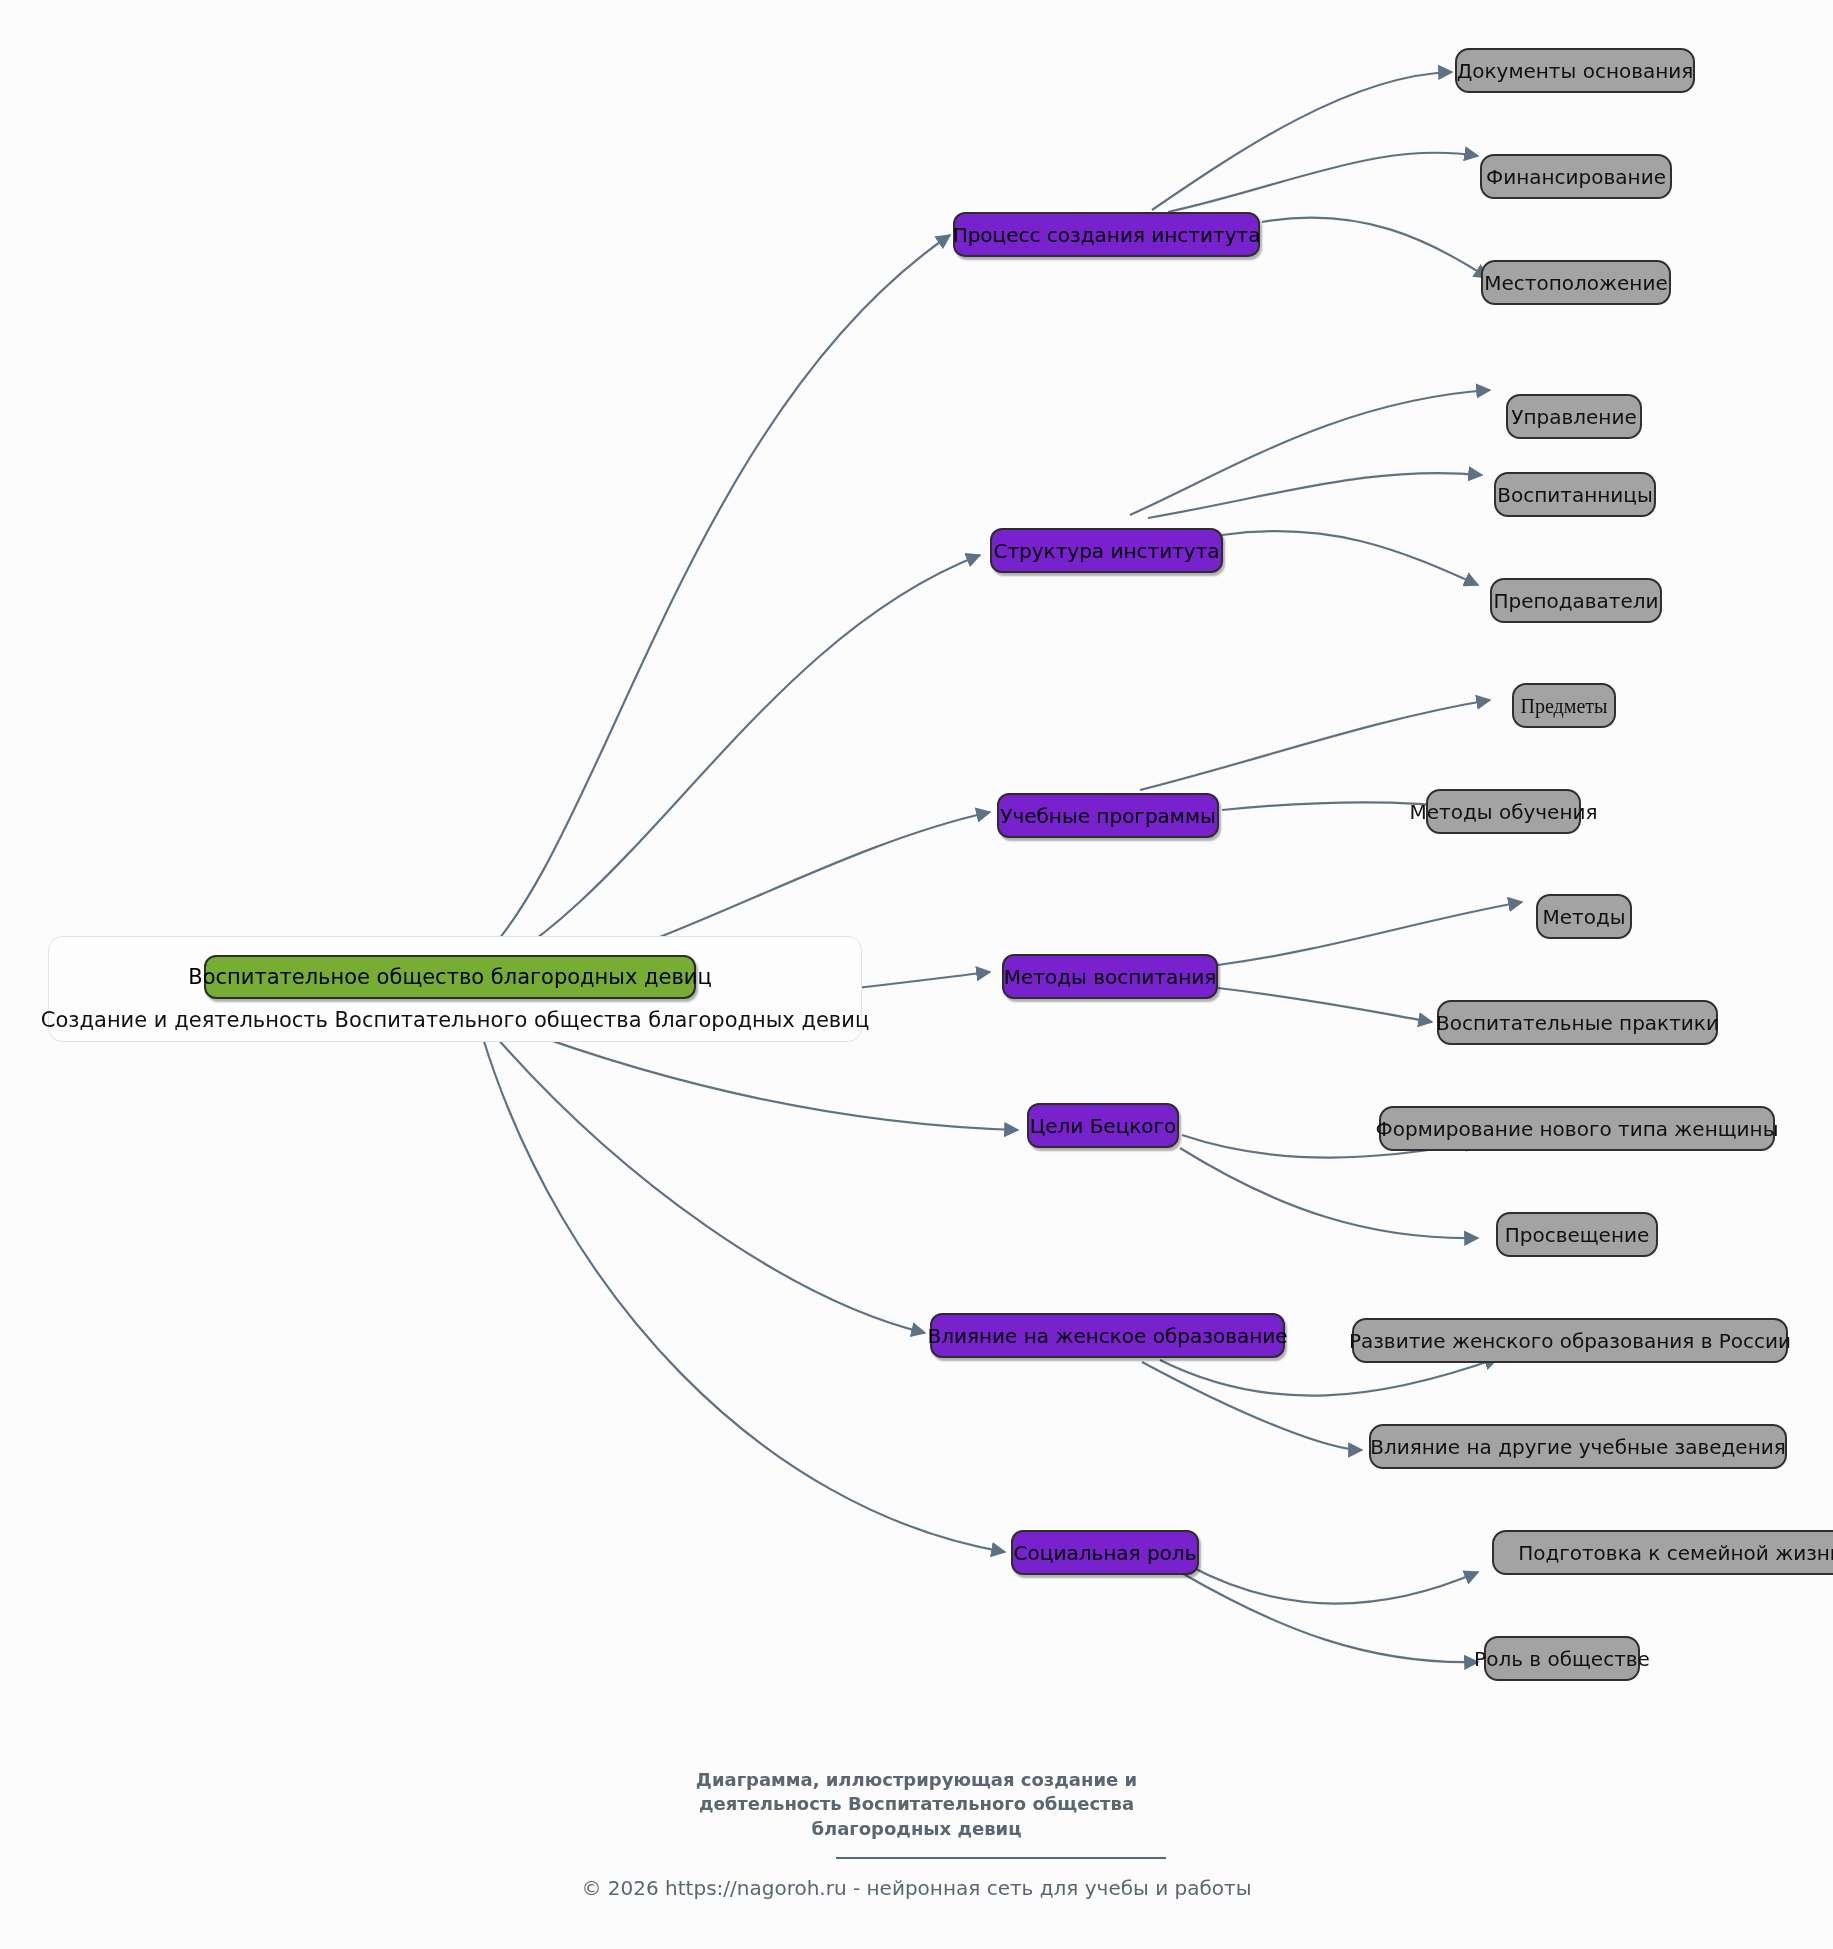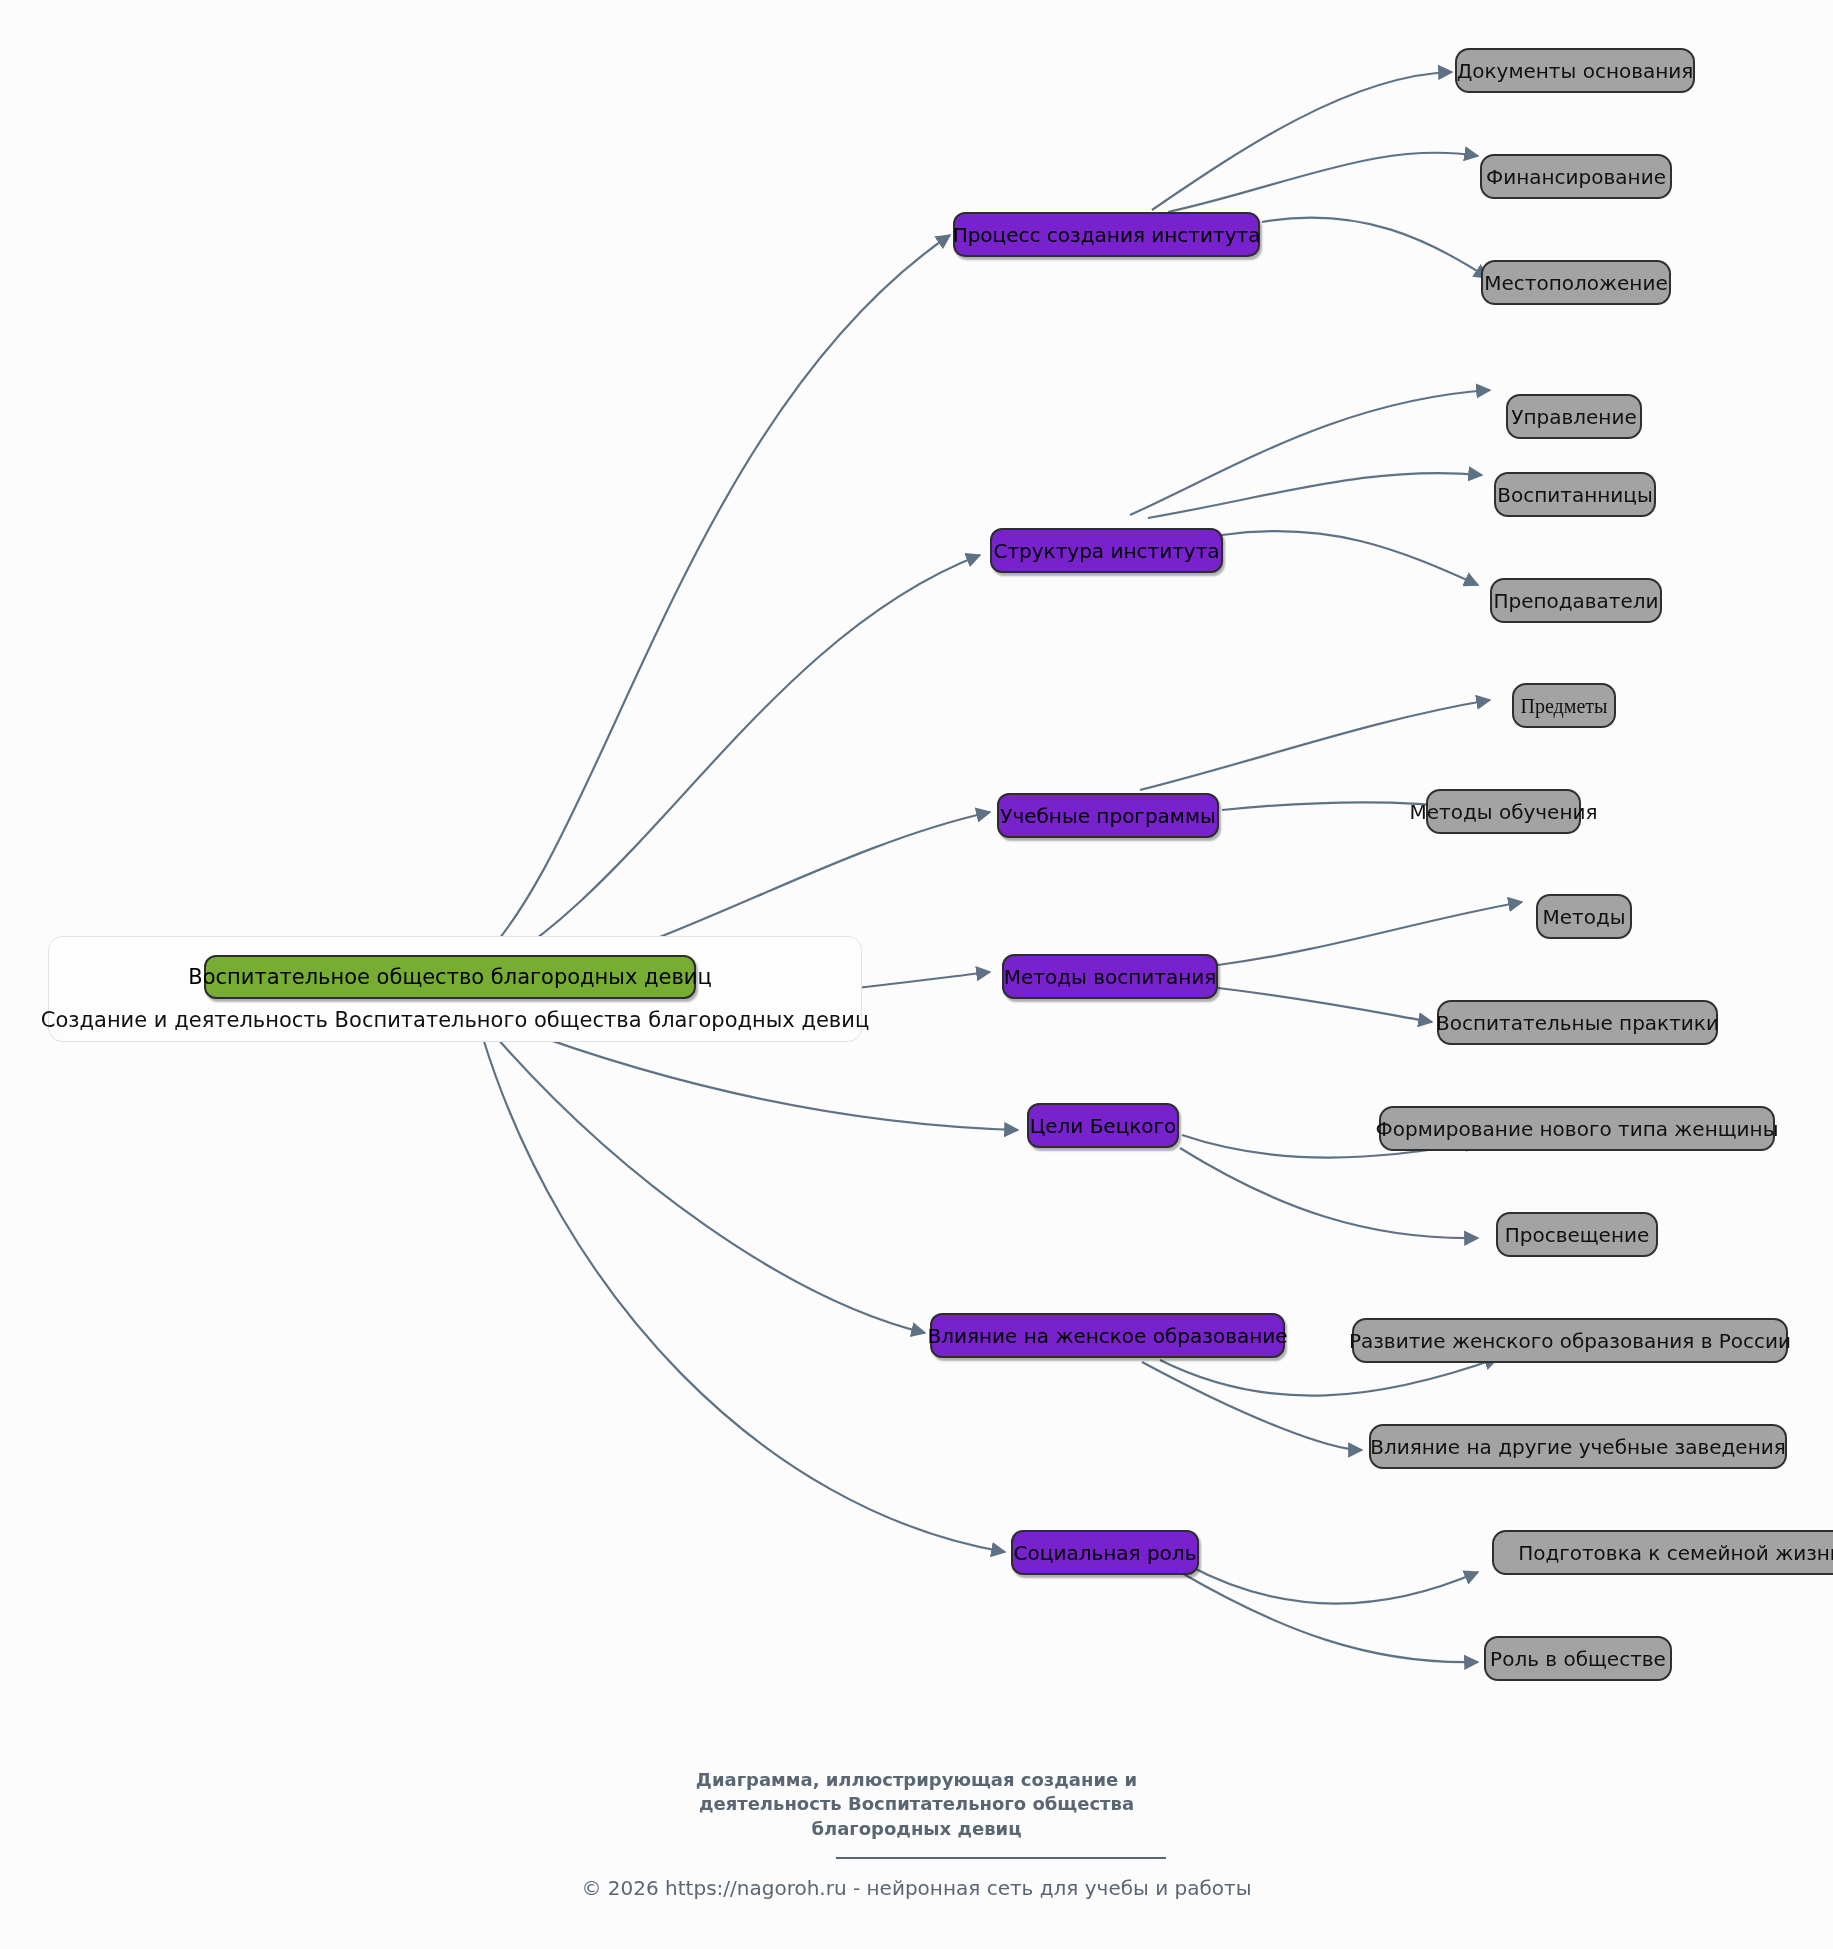--- a/index.html
+++ b/index.html
@@ -196,21 +196,21 @@
   <div class="node branch" style="left:1027px; top:1103px; width:152px;">Цели Бецкого</div>
   <div class="node leaf" style="left:1379px; top:1106px; width:396px;">Формирование нового типа женщины</div>
   <div class="node leaf" style="left:1496px; top:1212px; width:162px;">Просвещение</div>
 
   <div class="node branch" style="left:930px;  top:1313px; width:355px;">Влияние на женское образование</div>
   <div class="node leaf" style="left:1352px; top:1318px; width:436px;">Развитие женского образования в России</div>
   <div class="node leaf" style="left:1369px; top:1424px; width:418px;">Влияние на другие учебные заведения</div>
 
   <div class="node branch" style="left:1011px; top:1530px; width:188px;">Социальная роль</div>
   <div class="node leaf" style="left:1492px; top:1530px; width:377px;">Подготовка к семейной жизни</div>
-  <div class="node leaf" style="left:1484px; top:1636px; width:188px;">Роль в обществе</div>
+  <div class="node leaf" style="left:1484px; top:1636px; width:156px;">Роль в обществе</div>
 
   <div class="caption">
     <span>Диаграмма, иллюстрирующая создание и</span>
     <span>деятельность Воспитательного общества</span>
     <span>благородных девиц</span>
   </div>
   <div class="divider"></div>
   <div class="copyright">© 2026 https://nagoroh.ru - нейронная сеть для учебы и работы</div>
 
 </div>

